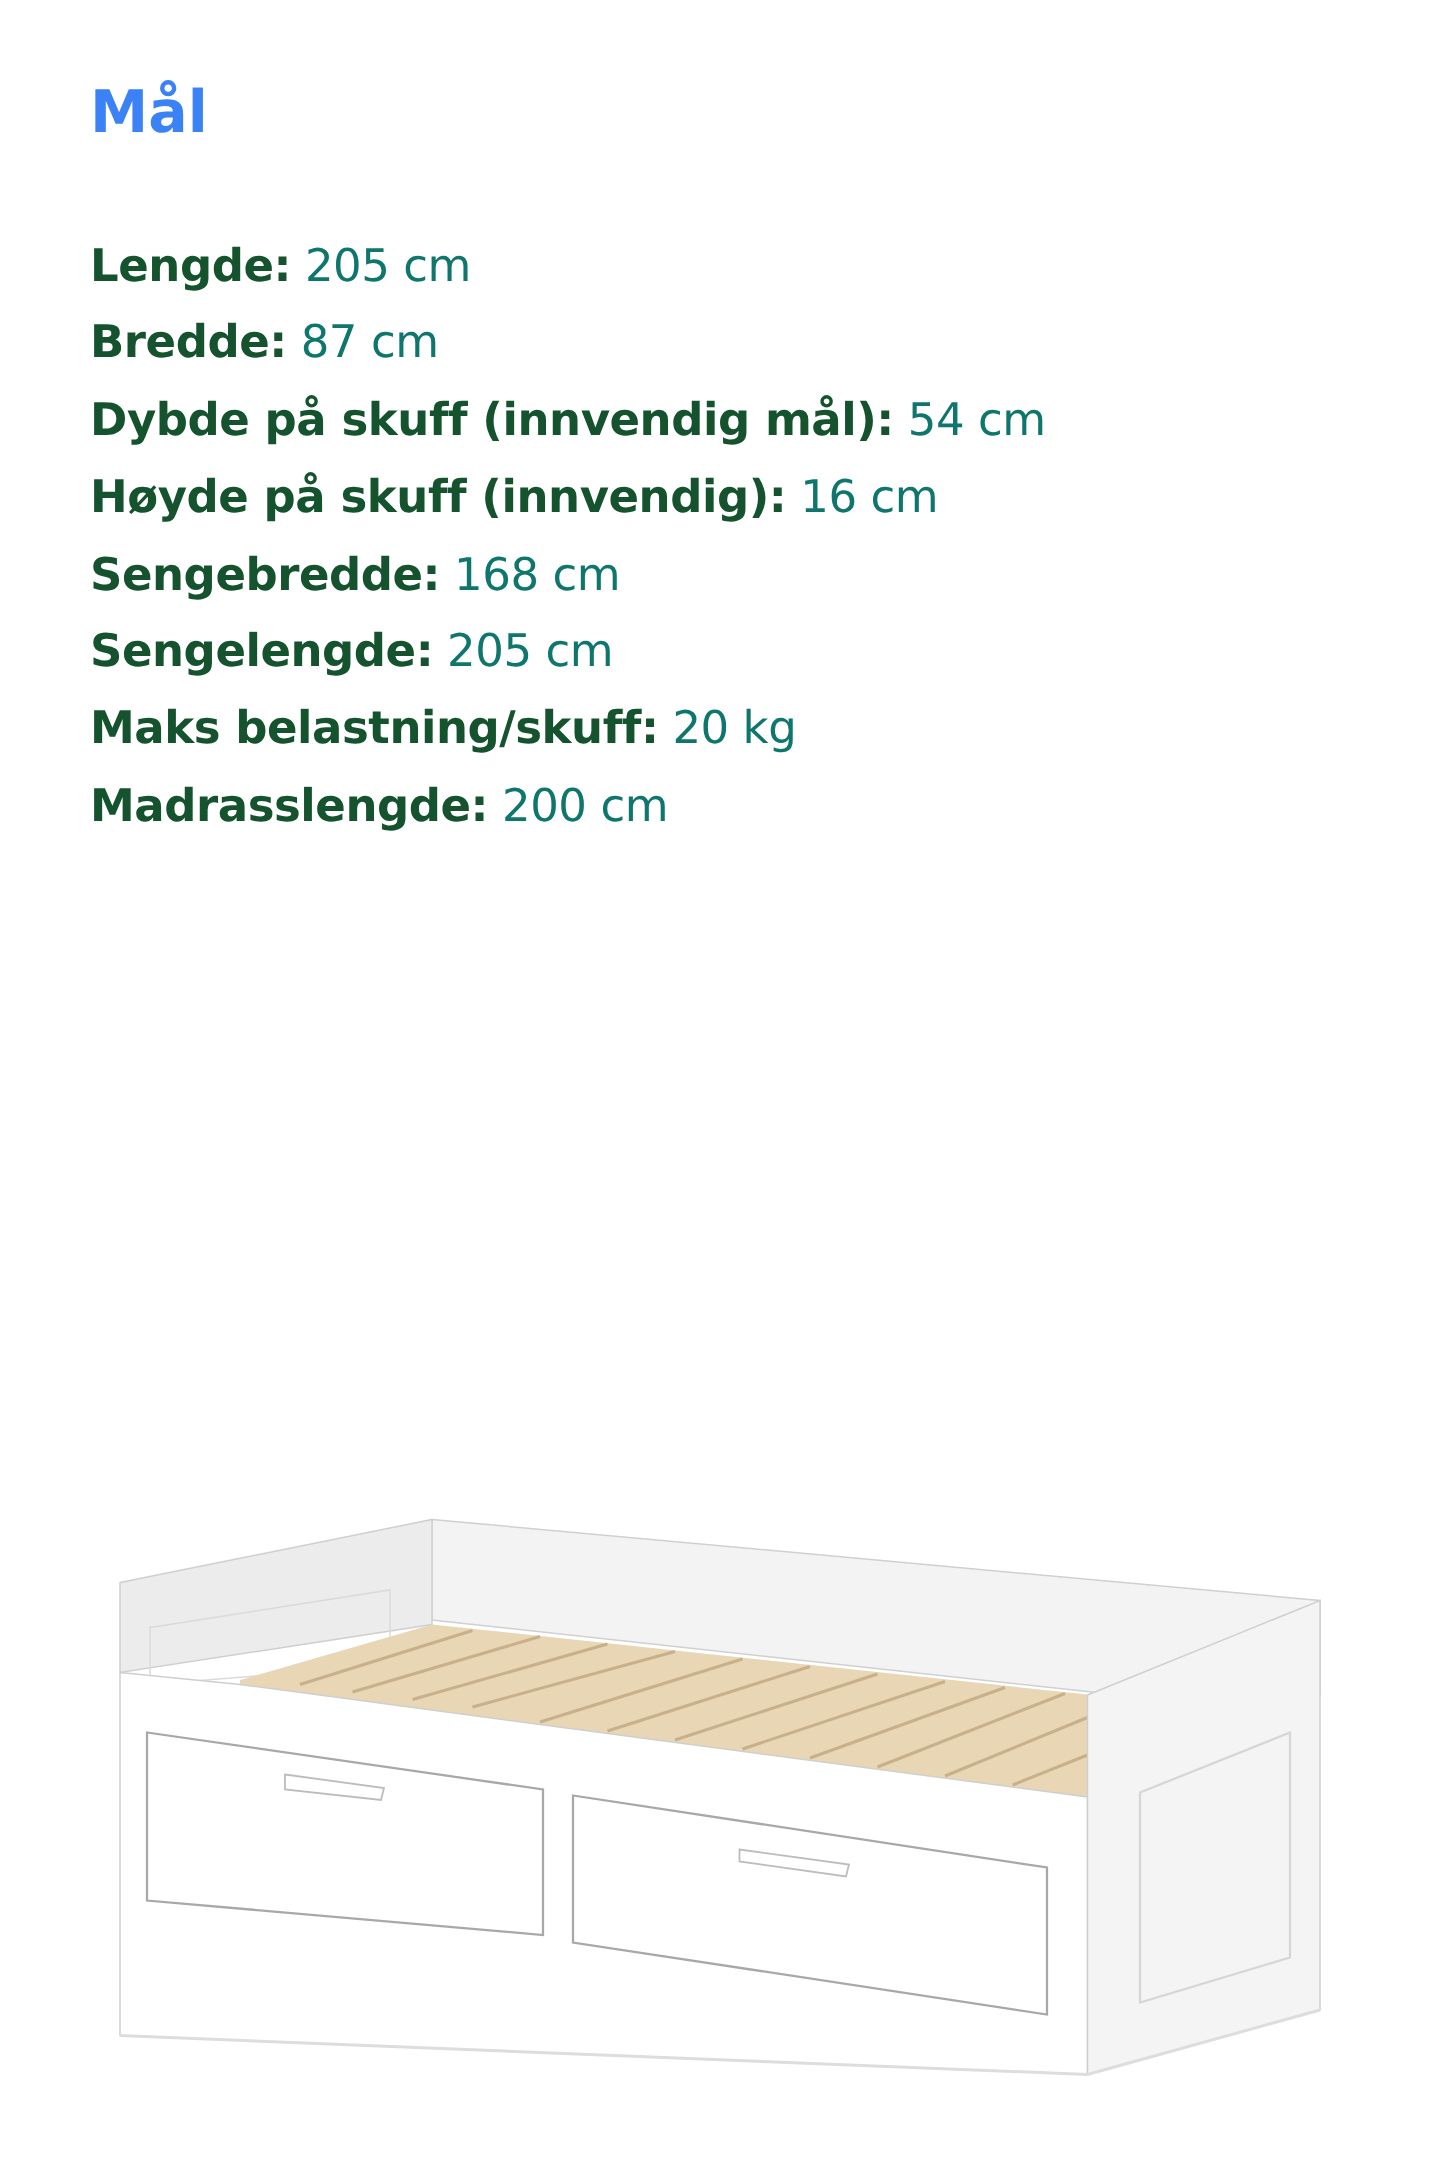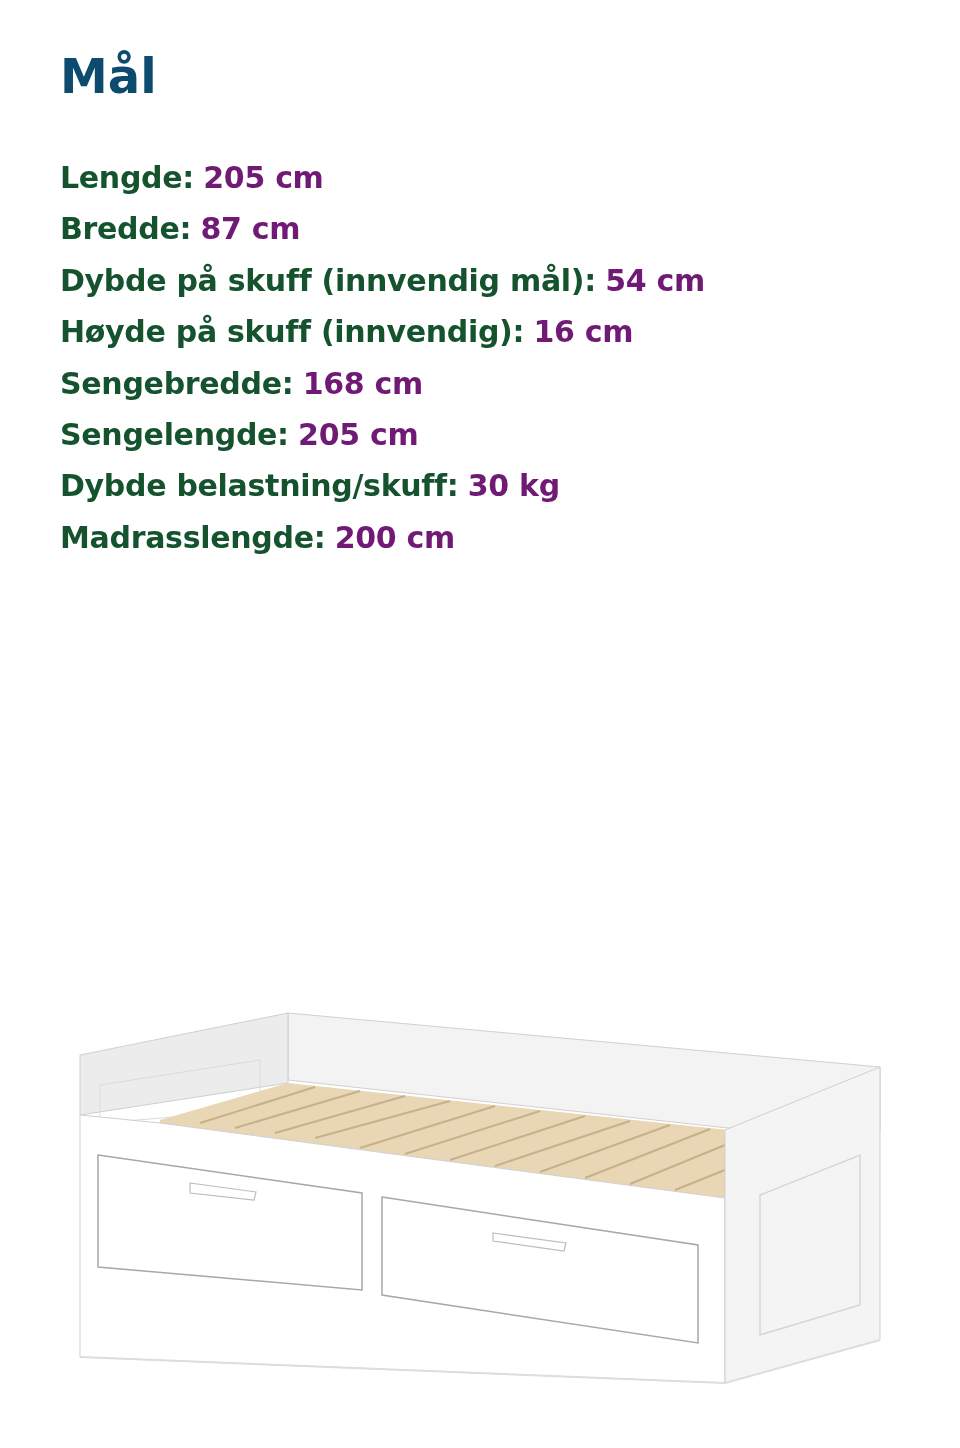--- a/index.html
+++ b/index.html
@@ -13,24 +13,24 @@
       position: relative;
       overflow: hidden;
       font-family: "DejaVu Sans", "Liberation Sans", sans-serif;
       color: #484848;
     }
     .page-title {
       position: absolute;
       left: 60px;
       top: 40px;
       margin: 0;
-      font-size: 48px;
+      font-size: 39px;
       font-weight: bold;
       line-height: 72px;
-      color: #0c4a6e;
+      color: #3b82f6;
       letter-spacing: 0px;
     }
     .spec-list {
       position: absolute;
       left: 60px;
       top: 152px;
       margin: 0;
       padding: 0;
       list-style: none;
     }
@@ -39,22 +39,22 @@
       line-height: 51.4px;
       font-size: 30px;
       white-space: nowrap;
       letter-spacing: -0.3px;
     }
     .spec-label {
       font-weight: bold;
       color: #14532d;
     }
     .spec-value {
-      font-weight: bold;
-      color: #701a75;
+      font-weight: normal;
+      color: #0f766e;
     }
     .product-image {
       position: absolute;
       left: 70px;
       top: 1005px;
       width: 820px;
       height: 390px;
     }
   </style>
 </head>
@@ -81,22 +81,22 @@
   </li>
   <li class="spec-row">
     <span class="spec-label">Sengebredde:</span>
     <span class="spec-value">168 cm</span>
   </li>
   <li class="spec-row">
     <span class="spec-label">Sengelengde:</span>
     <span class="spec-value">205 cm</span>
   </li>
   <li class="spec-row">
-    <span class="spec-label">Dybde belastning/skuff:</span>
-    <span class="spec-value">30 kg</span>
+    <span class="spec-label">Maks belastning/skuff:</span>
+    <span class="spec-value">20 kg</span>
   </li>
   <li class="spec-row">
     <span class="spec-label">Madrasslengde:</span>
     <span class="spec-value">200 cm</span>
   </li>
 </ul>
 
 <svg class="product-image" viewBox="0 0 820 390" xmlns="http://www.w3.org/2000/svg">
 
   <polygon points="218,8 810,62 810,125 658,123 218,75" fill="#f3f3f3" stroke="#d0d0d0" stroke-width="1"></polygon>

